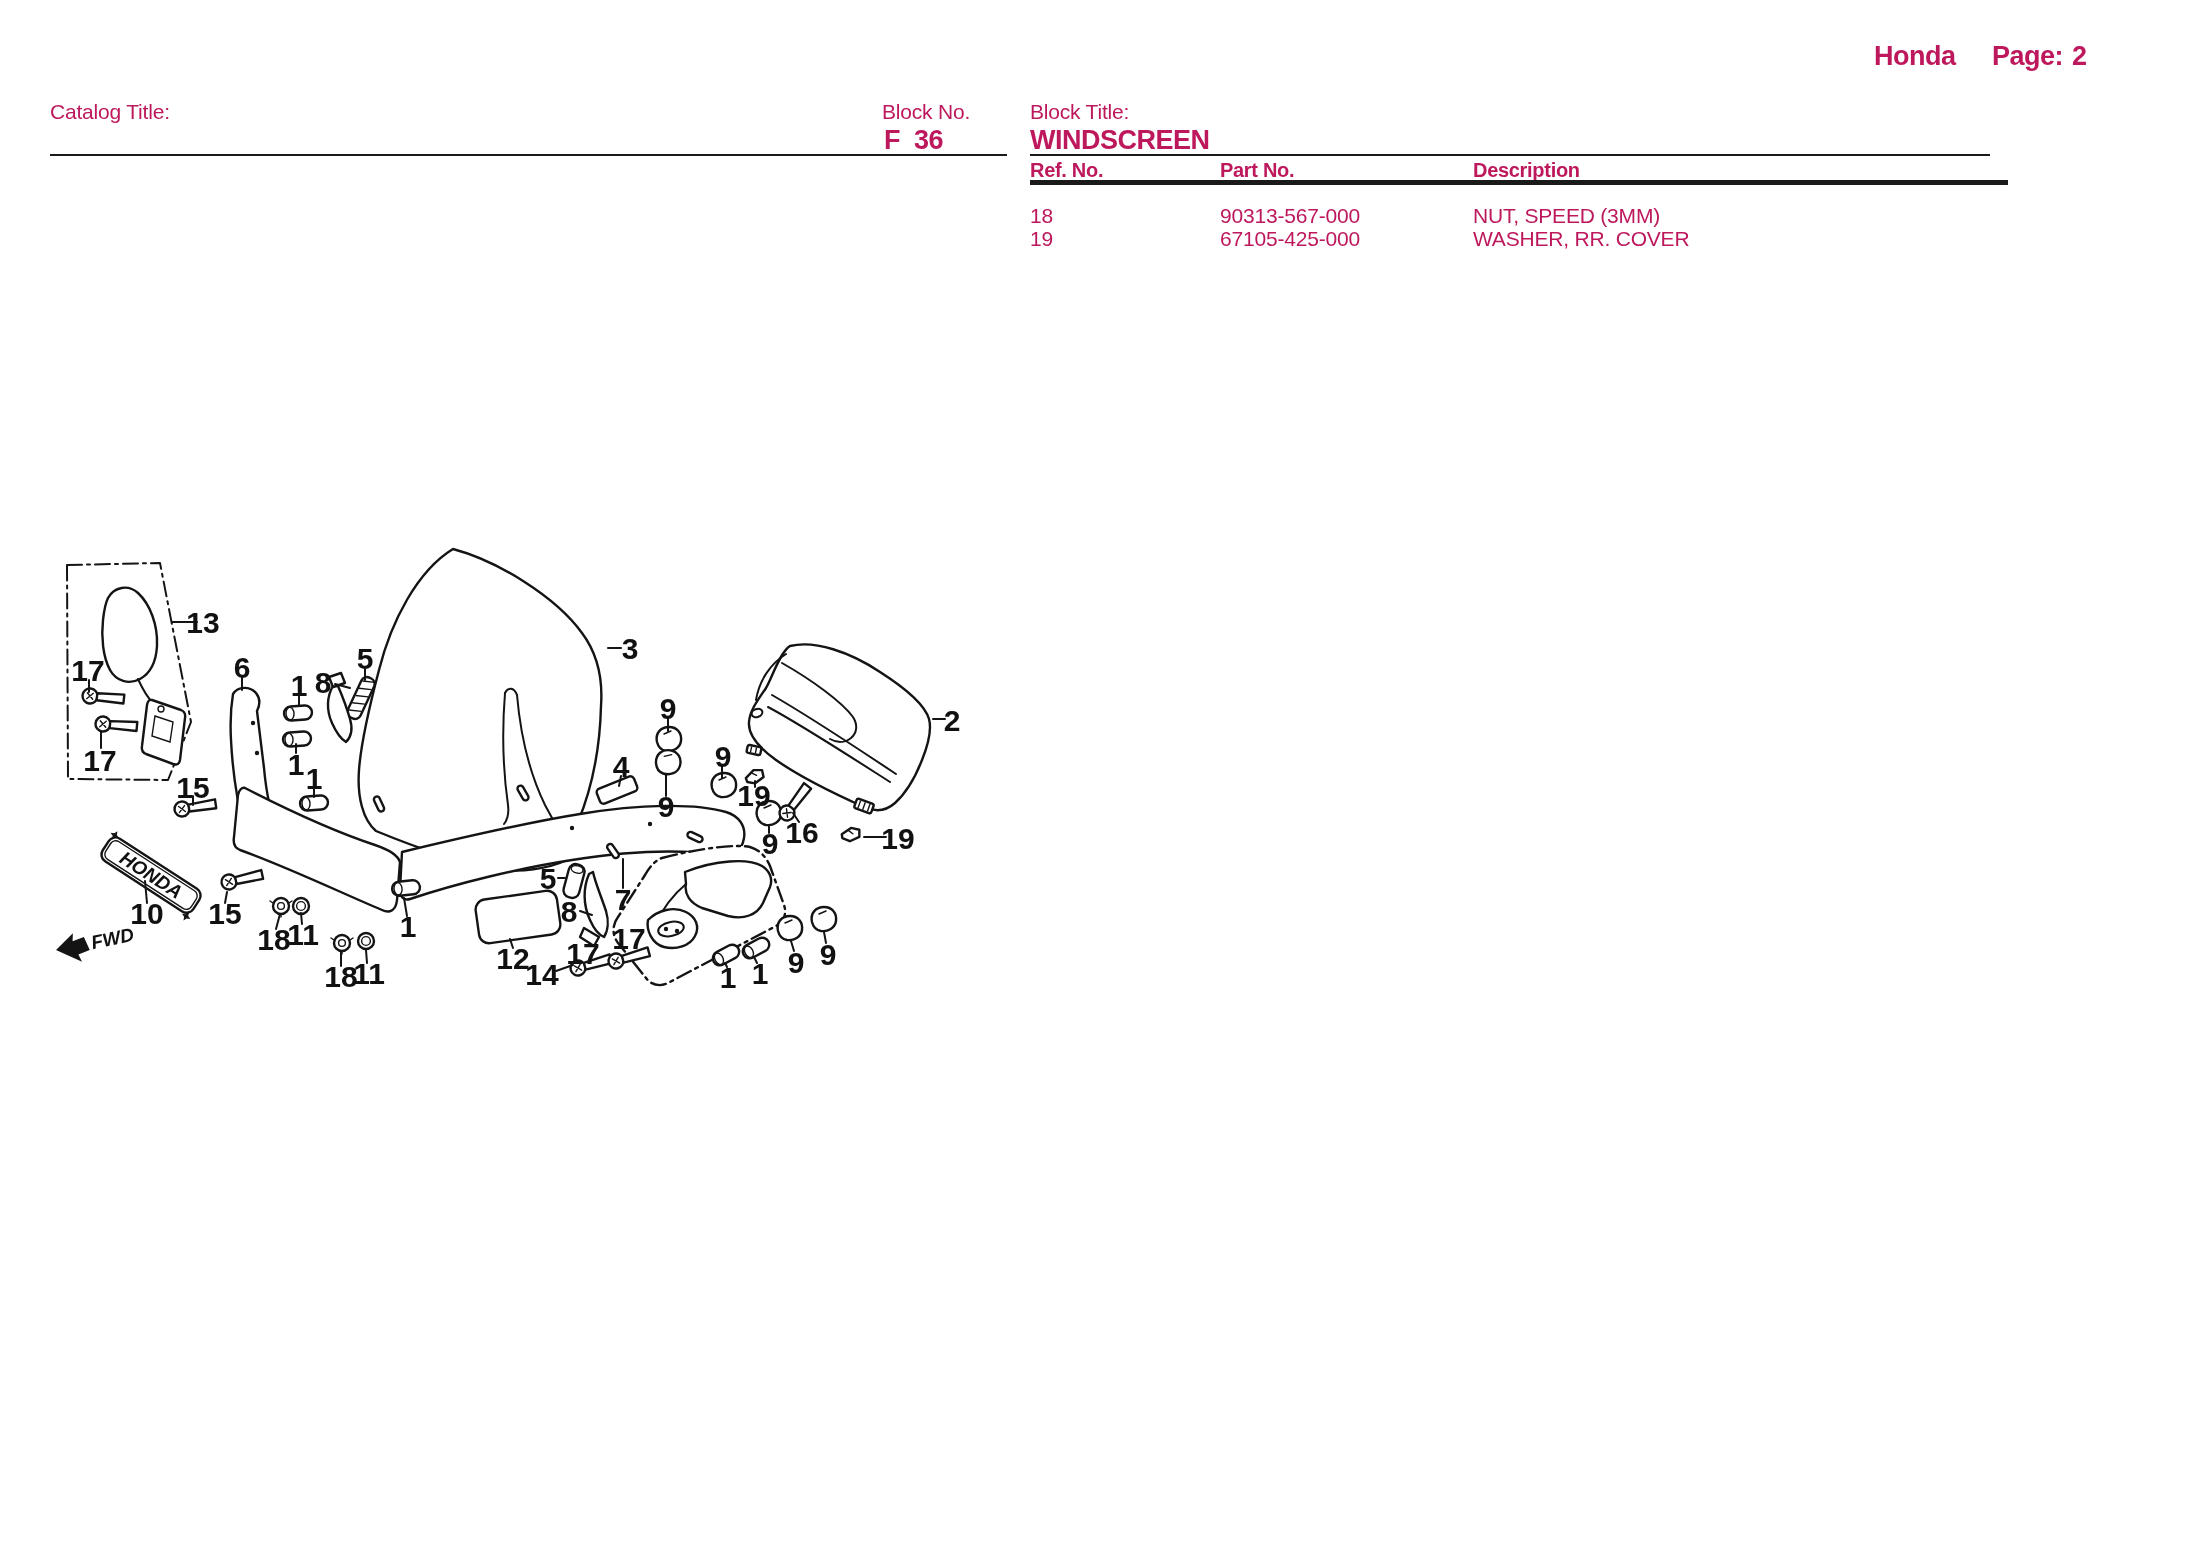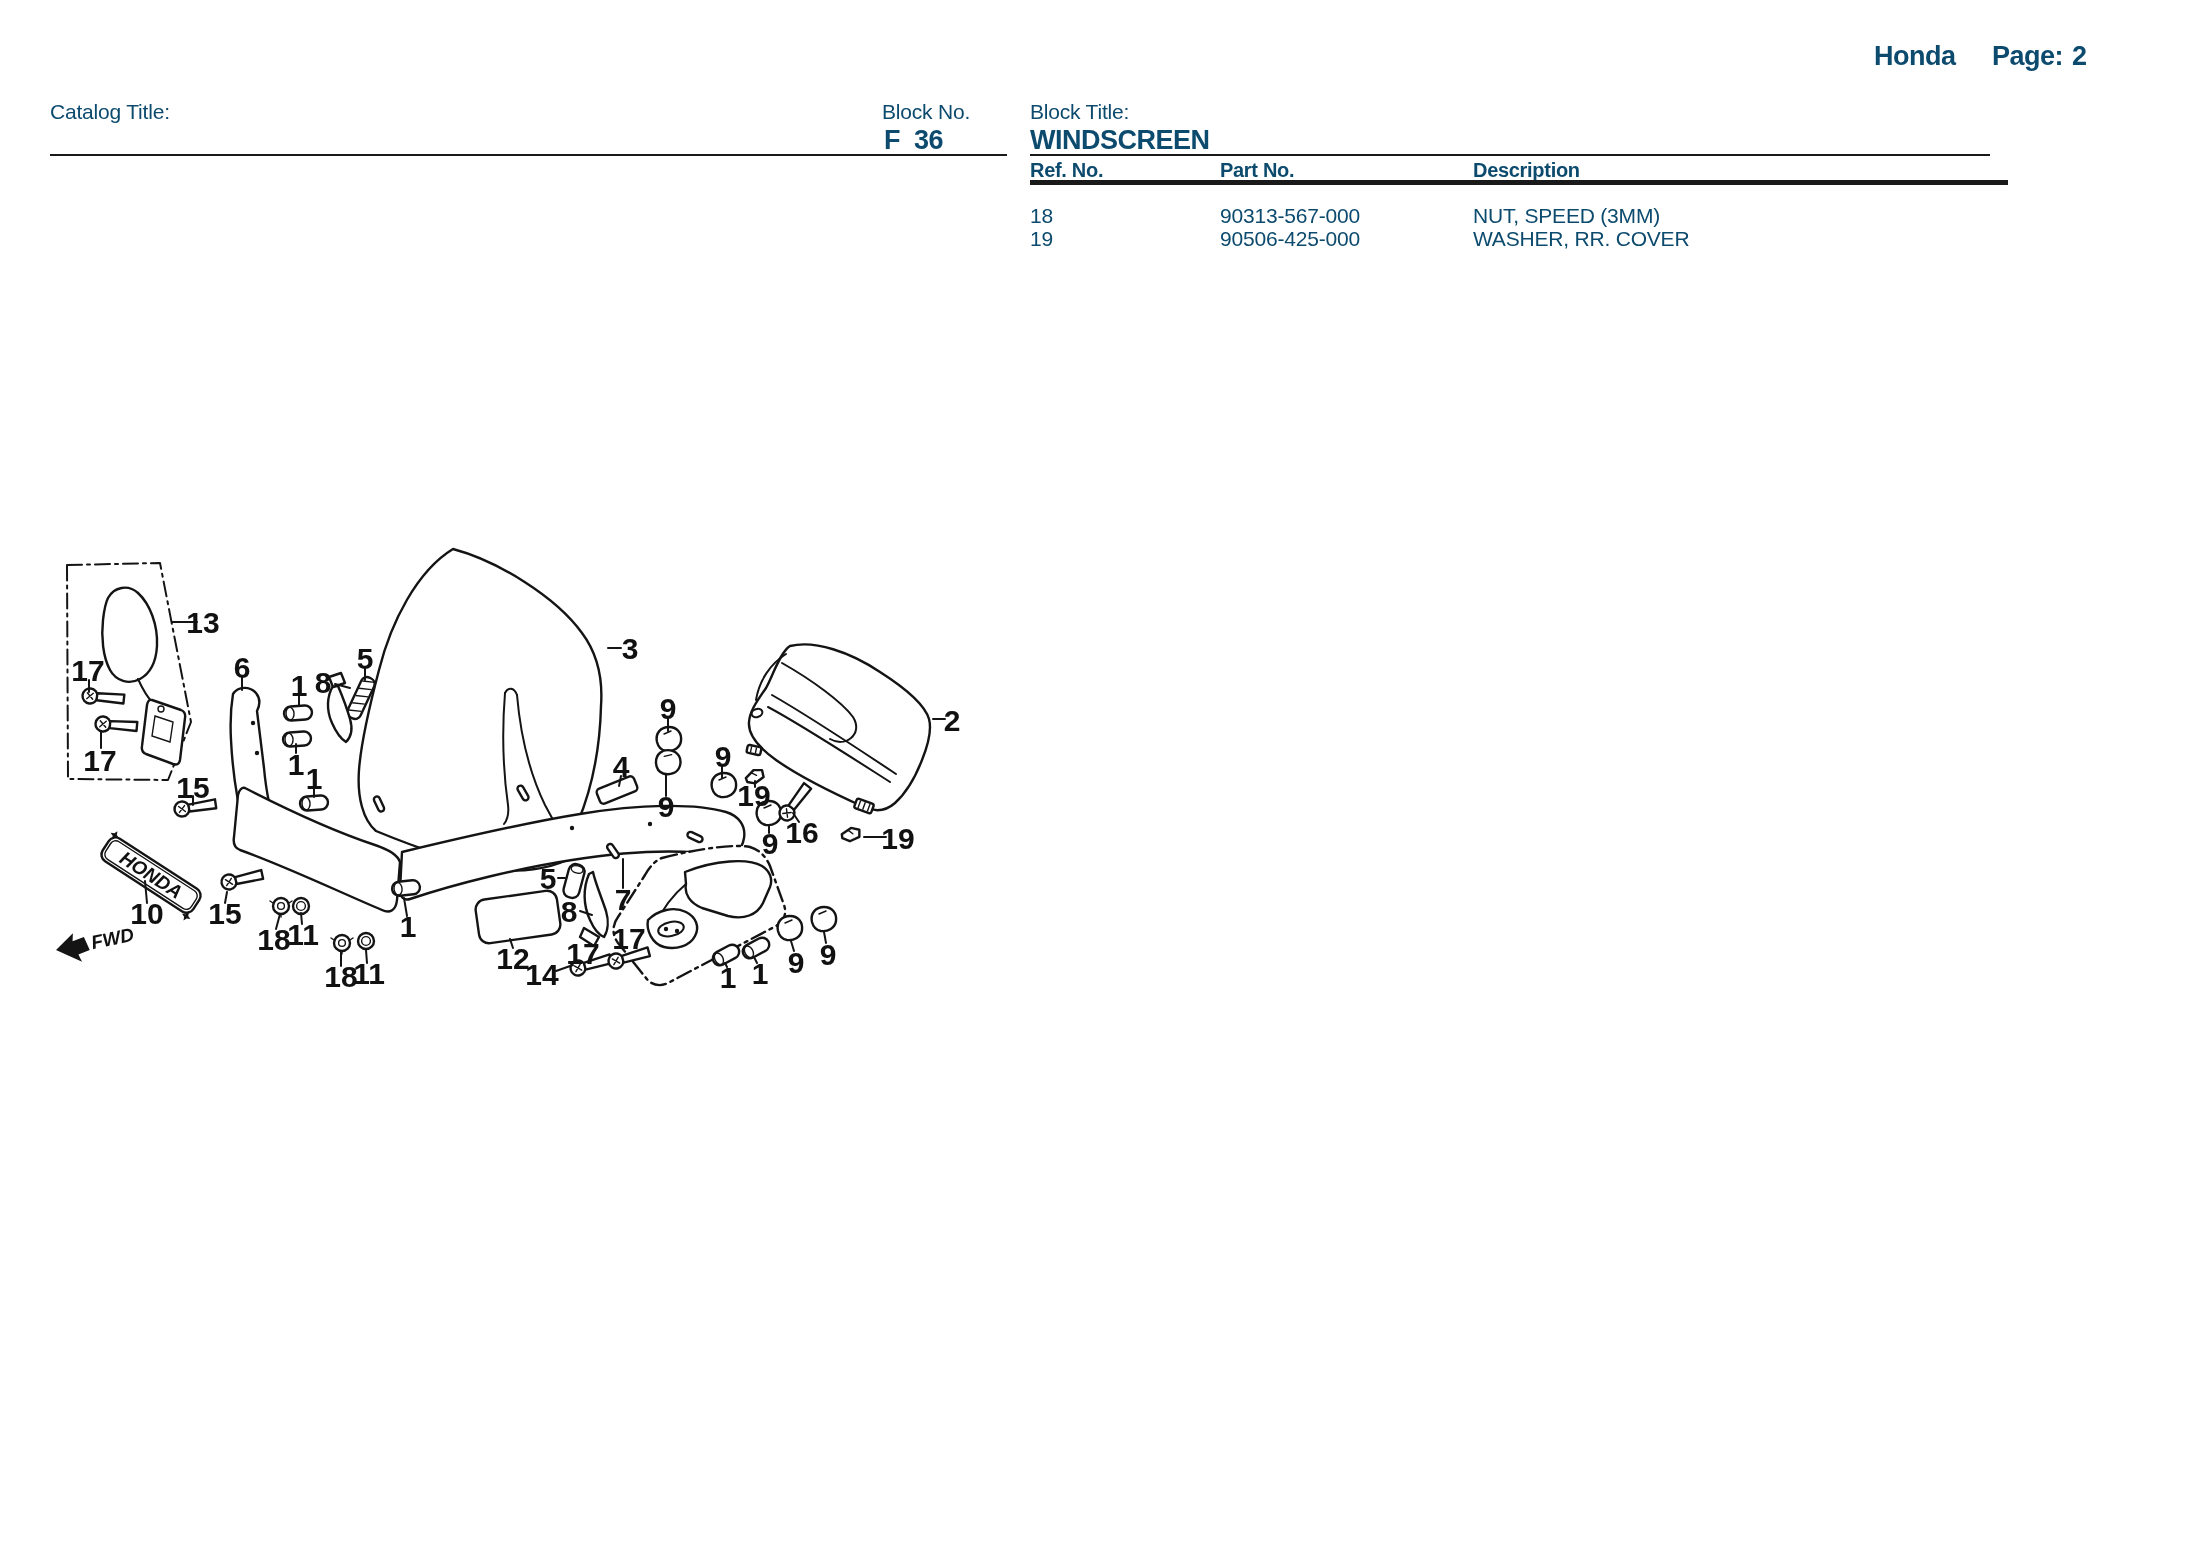--- a/index.html
+++ b/index.html
@@ -1,17 +1,17 @@
 <!DOCTYPE html>
 <html><head>
 <meta charset="utf-8">
 <style>
   html,body{margin:0;padding:0;background:#fff;}
   #page{position:relative;width:2200px;height:1566px;background:#fff;overflow:hidden;
-        font-family:"Liberation Sans","DejaVu Sans",sans-serif;color:#0c4a6e;}
+        font-family:"Liberation Sans","DejaVu Sans",sans-serif;color:#be185d;}
   .abs{position:absolute;white-space:pre;}
   .it{font-size:21px;letter-spacing:-0.2px;}
   .big{font-weight:bold;font-size:27px;letter-spacing:-0.5px;}
   .brand{font-weight:bold;font-size:27px;letter-spacing:-0.5px;}
   .th{font-weight:bold;font-size:20px;letter-spacing:-0.3px;}
   .td{font-size:21px;letter-spacing:-0.2px;}
   .rule{position:absolute;background:#1a1a1a;}
   #diagram-svg{position:absolute;left:0;top:0;width:2200px;height:1566px;}
   #diagram-svg .part{fill:#fff;stroke:#141414;stroke-width:2.4;stroke-linejoin:round;stroke-linecap:round;}
   #diagram-svg .ln{fill:none;stroke:#141414;stroke-width:2;stroke-linejoin:round;stroke-linecap:round;}
@@ -47,21 +47,21 @@
   <span class="abs th" style="left:1473px;top:159px;">Description</span>
   <div class="rule" style="left:1030px;top:180px;width:978px;height:5px;"></div>
 
   <div>
     <span class="abs td" style="left:1030px;top:204px;">18</span>
     <span class="abs td" style="left:1220px;top:204px;">90313-567-000</span>
     <span class="abs td" style="left:1473px;top:204px;">NUT, SPEED (3MM)</span>
   </div>
   <div>
     <span class="abs td" style="left:1030px;top:227px;">19</span>
-    <span class="abs td" style="left:1220px;top:227px;">90506-425-000</span>
+    <span class="abs td" style="left:1220px;top:227px;">67105-425-000</span>
     <span class="abs td" style="left:1473px;top:227px;">WASHER, RR. COVER</span>
   </div>
 
   <svg id="diagram-svg" viewBox="0 0 2200 1566">
     <defs>
       <g id="sym-grommet">
         <path d="M-11 1 C-13 -8 -7 -14 1 -14 C9 -14 14 -8 13 0 C12 7 5 11 -2 10 C-8 9 -10 5 -11 1 Z"></path>
         <path class="thin" d="M-4 -7 L3 -10"></path>
       </g>
       <g id="sym-cyl">

